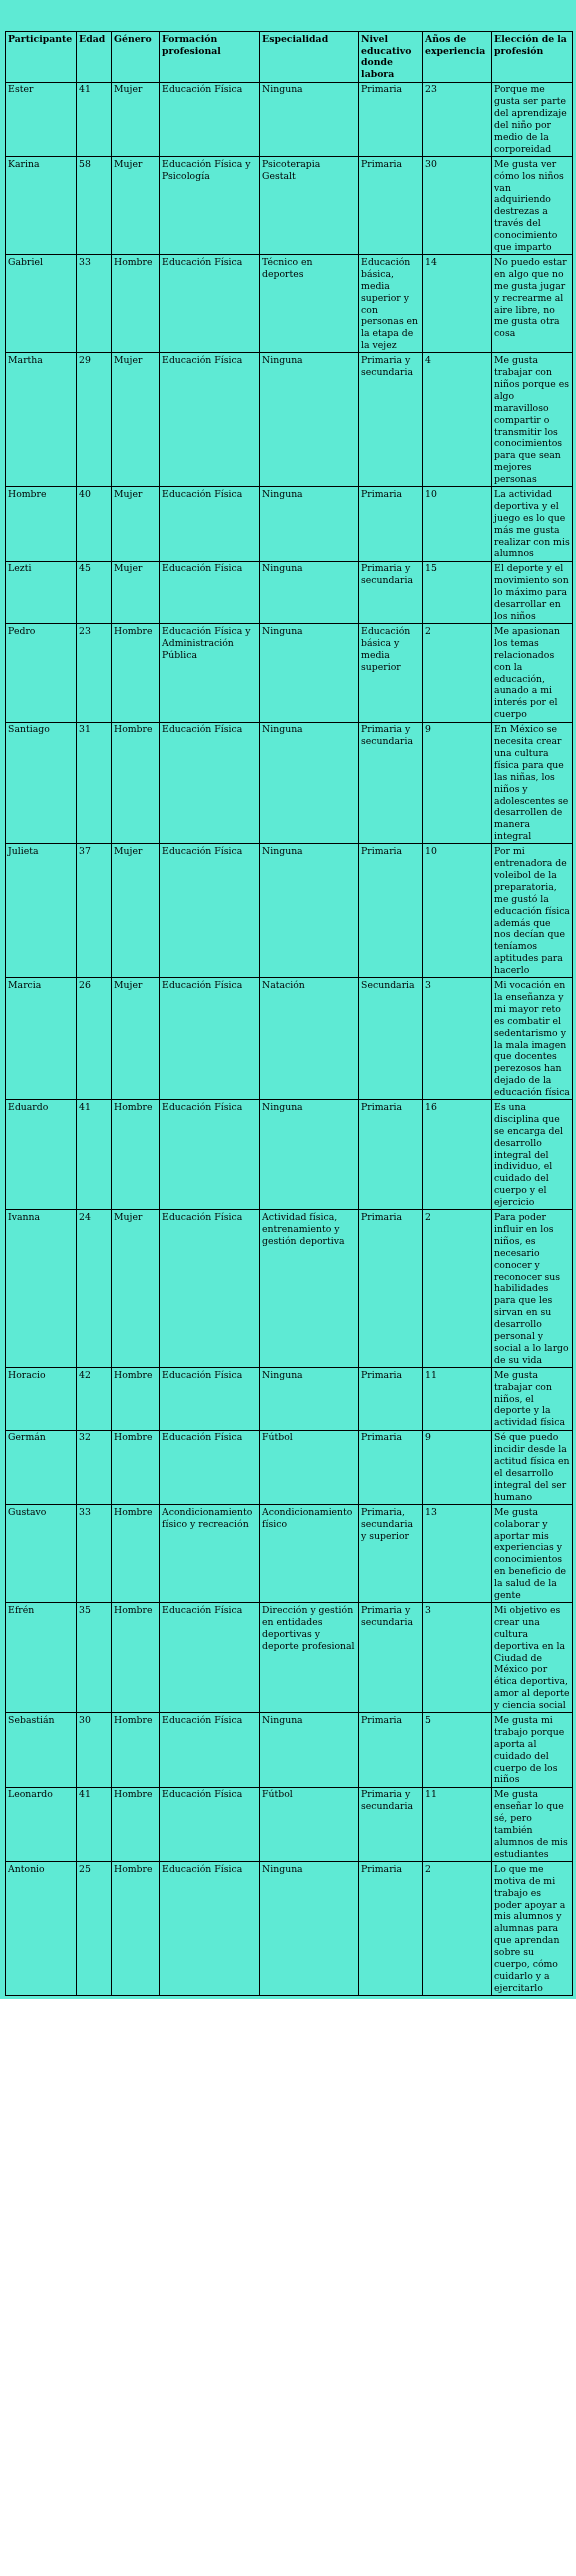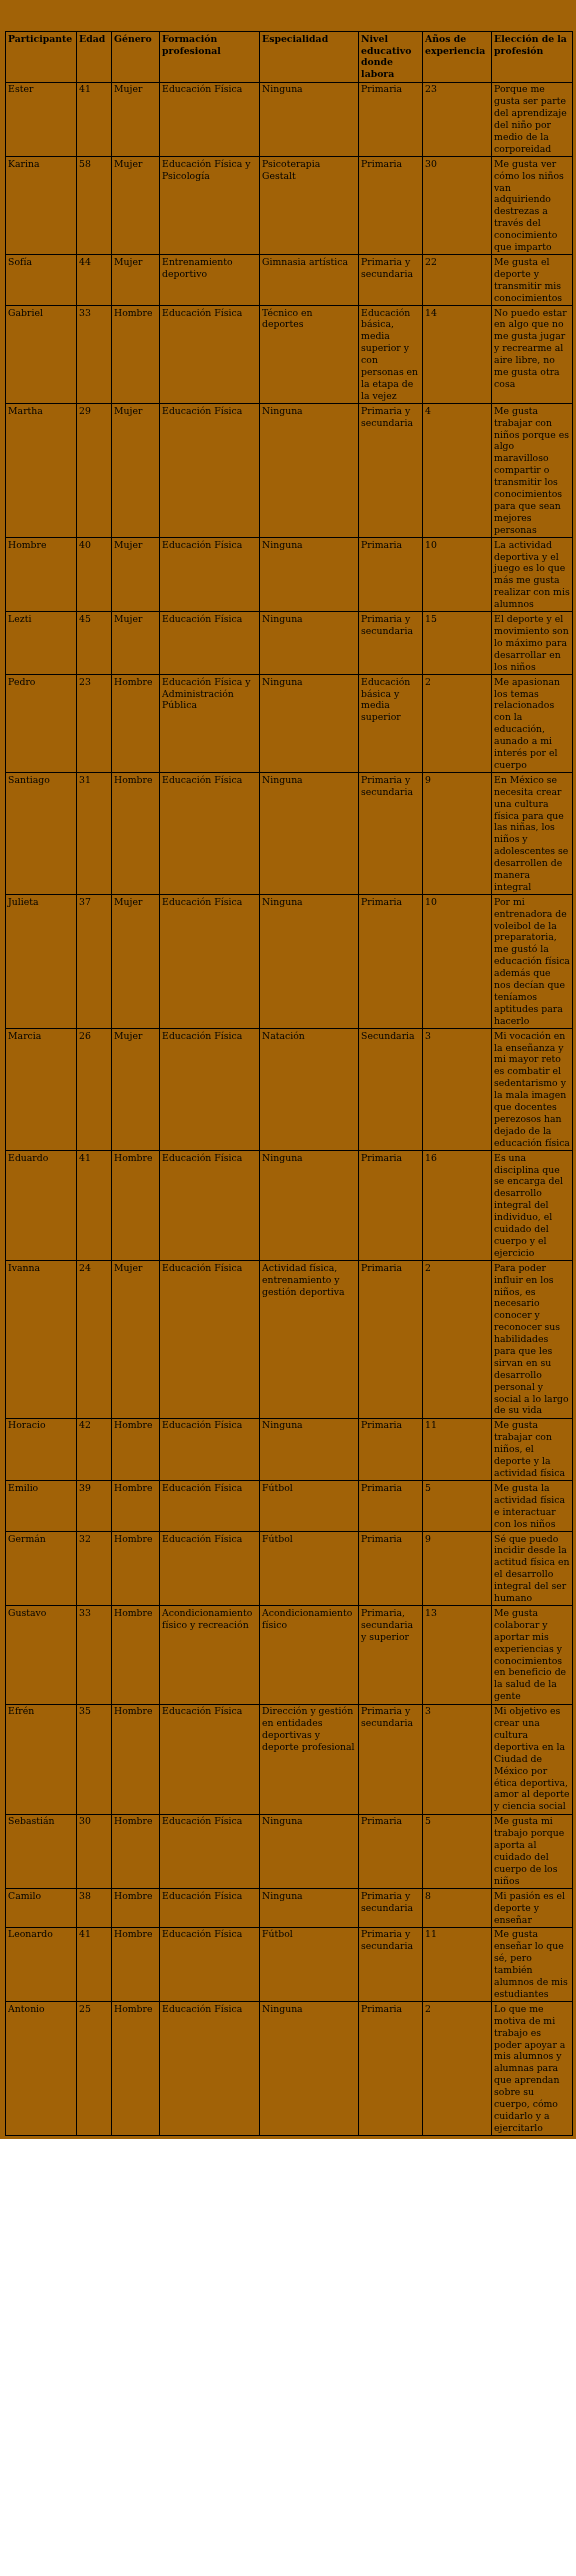--- a/index.html
+++ b/index.html
@@ -6,21 +6,21 @@
     margin: 0;
     padding: 0;
     background: #ffffff;
     color: #000000;
     font-family: "DejaVu Serif", serif;
   }
   .page {
     width: 576px;
     box-sizing: border-box;
     padding: 31px 4.3px 2.9px 5px;
-    background: #a16207;
+    background: #5eead4;
   }
   table.participants {
     border-collapse: collapse;
     table-layout: fixed;
     width: 567px;
   }
   table.participants th,
   table.participants td {
     border: 0.7px solid #000000;
     vertical-align: top;
@@ -77,30 +77,20 @@
           <td>Karina</td>
           <td>58</td>
           <td>Mujer</td>
           <td>Educación Física y Psicología</td>
           <td>Psicoterapia Gestalt</td>
           <td>Primaria</td>
           <td>30</td>
           <td>Me gusta ver cómo los niños van adquiriendo destrezas a través del conocimiento que imparto</td>
         </tr>
         <tr>
-          <td>Sofía</td>
-          <td>44</td>
-          <td>Mujer</td>
-          <td>Entrenamiento deportivo</td>
-          <td>Gimnasia artística</td>
-          <td>Primaria y secundaria</td>
-          <td>22</td>
-          <td>Me gusta el deporte y transmitir mis conocimientos</td>
-        </tr>
-        <tr>
           <td>Gabriel</td>
           <td>33</td>
           <td>Hombre</td>
           <td>Educación Física</td>
           <td>Técnico en deportes</td>
           <td>Educación básica, media superior y con personas en la etapa de la vejez</td>
           <td>14</td>
           <td>No puedo estar en algo que no me gusta jugar y recrearme al aire libre, no me gusta otra cosa</td>
         </tr>
         <tr>
@@ -195,30 +185,20 @@
         </tr>
         <tr>
           <td>Horacio</td>
           <td>42</td>
           <td>Hombre</td>
           <td>Educación Física</td>
           <td>Ninguna</td>
           <td>Primaria</td>
           <td>11</td>
           <td>Me gusta trabajar con niños, el deporte y la actividad física</td>
-        </tr>
-        <tr>
-          <td>Emilio</td>
-          <td>39</td>
-          <td>Hombre</td>
-          <td>Educación Física</td>
-          <td>Fútbol</td>
-          <td>Primaria</td>
-          <td>5</td>
-          <td>Me gusta la actividad física e interactuar con los niños</td>
         </tr>
         <tr>
           <td>Germán</td>
           <td>32</td>
           <td>Hombre</td>
           <td>Educación Física</td>
           <td>Fútbol</td>
           <td>Primaria</td>
           <td>9</td>
           <td>Sé que puedo incidir desde la actitud física en el desarrollo integral del ser humano</td>
@@ -245,30 +225,20 @@
         </tr>
         <tr>
           <td>Sebastián</td>
           <td>30</td>
           <td>Hombre</td>
           <td>Educación Física</td>
           <td>Ninguna</td>
           <td>Primaria</td>
           <td>5</td>
           <td>Me gusta mi trabajo porque aporta al cuidado del cuerpo de los niños</td>
-        </tr>
-        <tr>
-          <td>Camilo</td>
-          <td>38</td>
-          <td>Hombre</td>
-          <td>Educación Física</td>
-          <td>Ninguna</td>
-          <td>Primaria y secundaria</td>
-          <td>8</td>
-          <td>Mi pasión es el deporte y enseñar</td>
         </tr>
         <tr>
           <td>Leonardo</td>
           <td>41</td>
           <td>Hombre</td>
           <td>Educación Física</td>
           <td>Fútbol</td>
           <td>Primaria y secundaria</td>
           <td>11</td>
           <td>Me gusta enseñar lo que sé, pero también alumnos de mis estudiantes</td>

